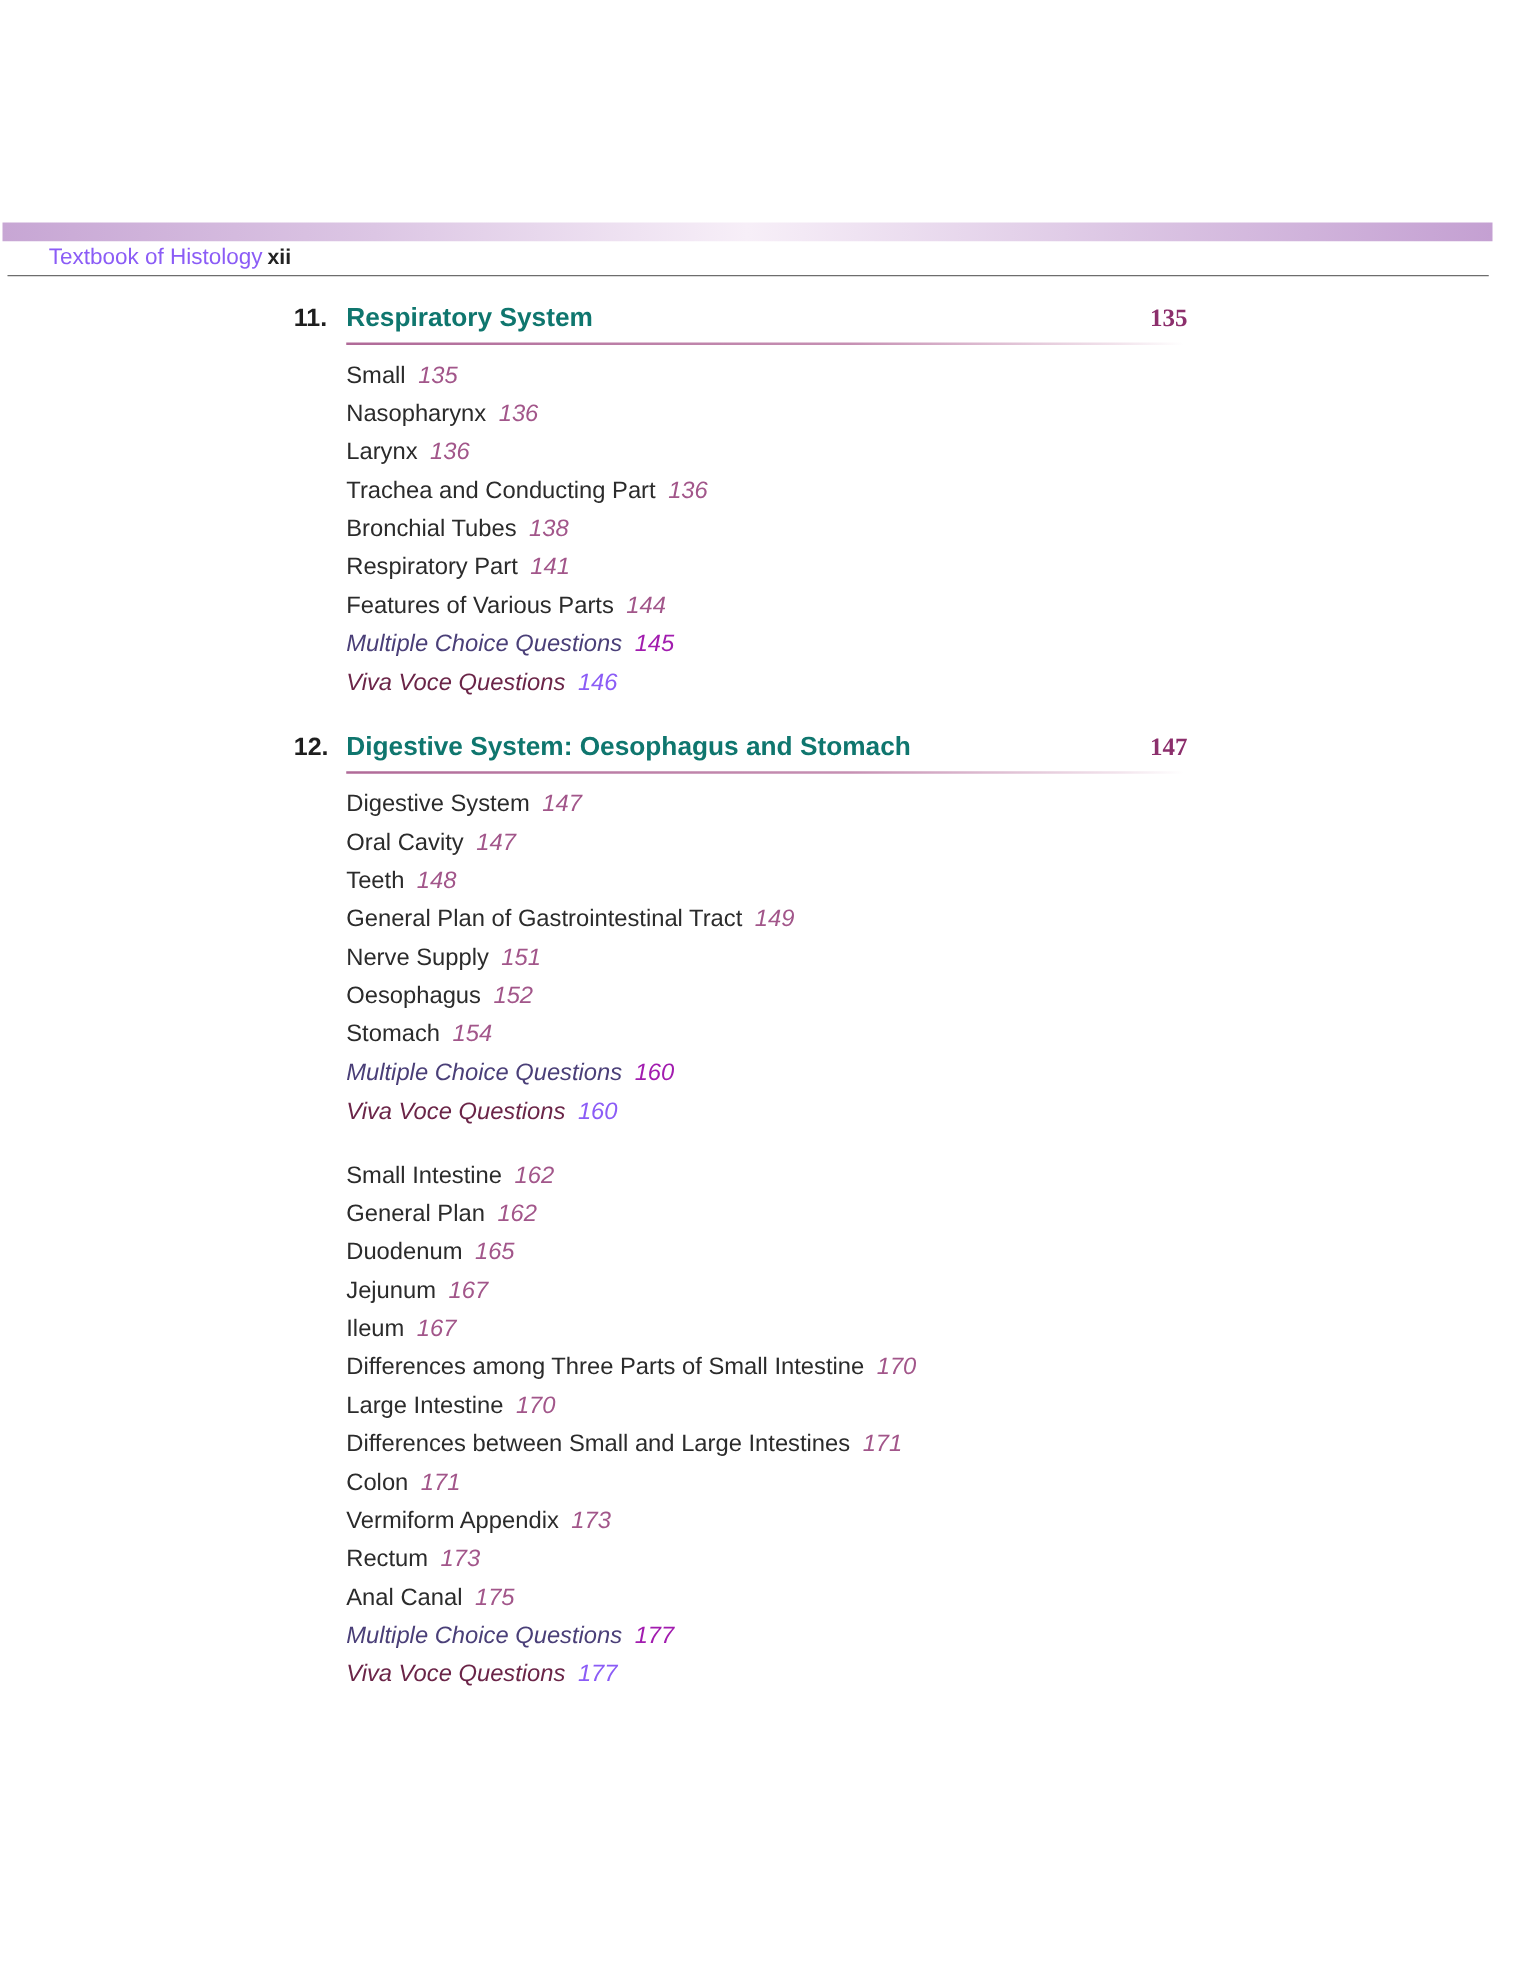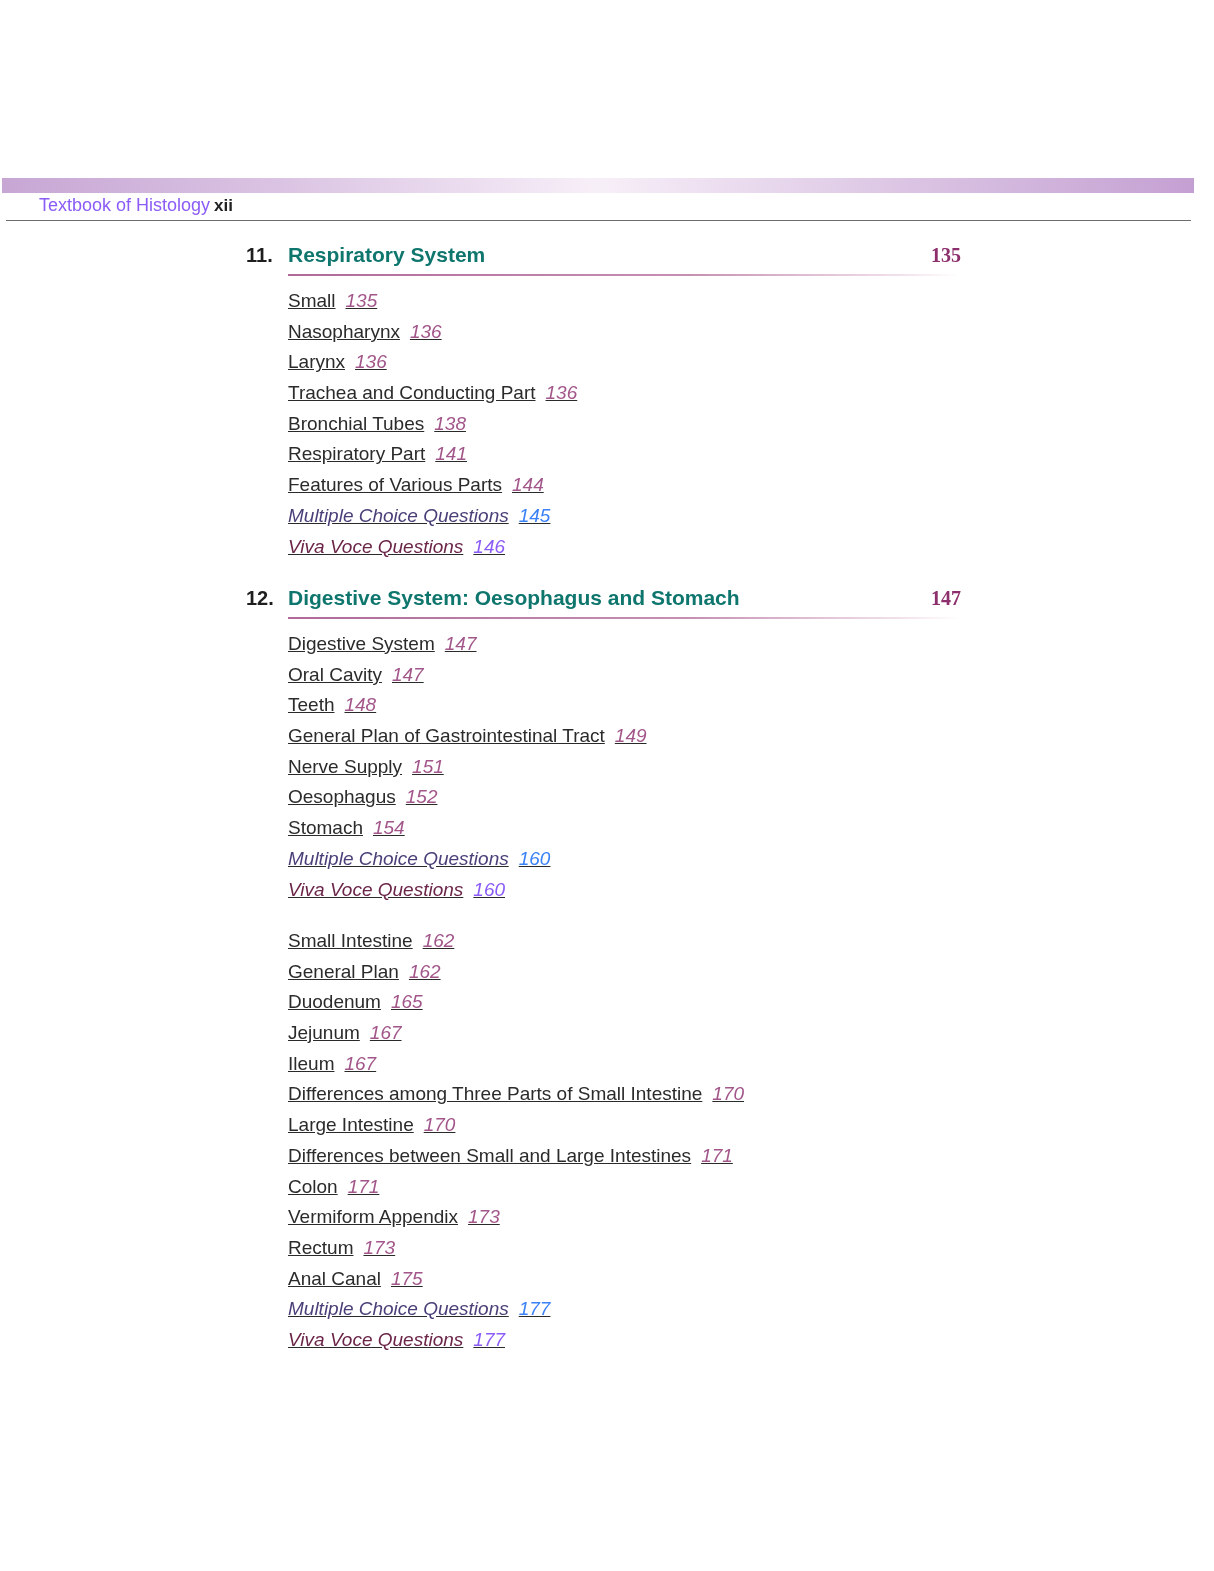--- a/index.html
+++ b/index.html
@@ -18,21 +18,21 @@
     position: absolute; left: 214px; top: 2px; font-size: 17px; font-weight: bold; color: #222;
     font-family: "Liberation Sans", sans-serif;
   }
   .book-title {
     position: absolute; left: 0; width: 1214px; top: 1px; 
     font-size: 18px; color: #8b5cf6; font-family: "Liberation Sans", sans-serif; padding-left: 39px;
   }
   .rule {
     position: absolute; left: 6px; top: 220px; width: 1185px; height: 1px; background: #6d6d6d;
   }
-  .chapter { position: absolute; left: 15px; width: 1172px; text-decoration: underline; }
+  .chapter { position: absolute; left: 4px; width: 1172px; }
   .ch-head { position: relative; height: 40px; }
   .ch-num {
     position: absolute; left: 231px; top: 4px; font-size: 20px; font-weight: bold; color: #1e1e1e;
     font-family: "Liberation Sans", sans-serif;
   }
   .ch-title {
     position: absolute; left: 273px; top: 3px; font-size: 21px; font-weight: bold; color: #0f766e;
     font-family: "Liberation Sans", sans-serif; white-space: nowrap;
   }
   .ch-page {
@@ -43,21 +43,21 @@
     position: absolute; left: 273px; top: 34px; width: 670px; height: 2px;
     background: linear-gradient(90deg, #b06a98 0%, #c690b3 60%, #f2e3ec 92%, rgba(255,255,255,0) 100%);
   }
   .entries { list-style: none; margin: 0; padding: 0; position: relative; left: 273px; top: 6px; }
   .entry {
     height: 30.7px; line-height: 30.7px; font-size: 19px; color: #2b2b2b; white-space: nowrap;
     font-family: "Liberation Sans", sans-serif;
   }
   .entry .pg { font-style: italic; color: #a2568a; margin-left: 10px; }
   .entry.mcq .lbl { font-style: italic; color: #4a3f78; }
-  .entry.mcq .pg { color: #3b82f6; font-style: italic; }
+  .entry.mcq .pg { color: #a21caf; font-style: italic; }
   .entry.viva .lbl { font-style: italic; color: #6b2548; }
   .entry.viva .pg { color: #8b5cf6; font-style: italic; }
 </style>
 </head>
 <body>
 
 <div class="band"></div>
 <div class="running-head">
   <span class="folio">xii</span>
   <span class="book-title">Textbook of Histology</span>

